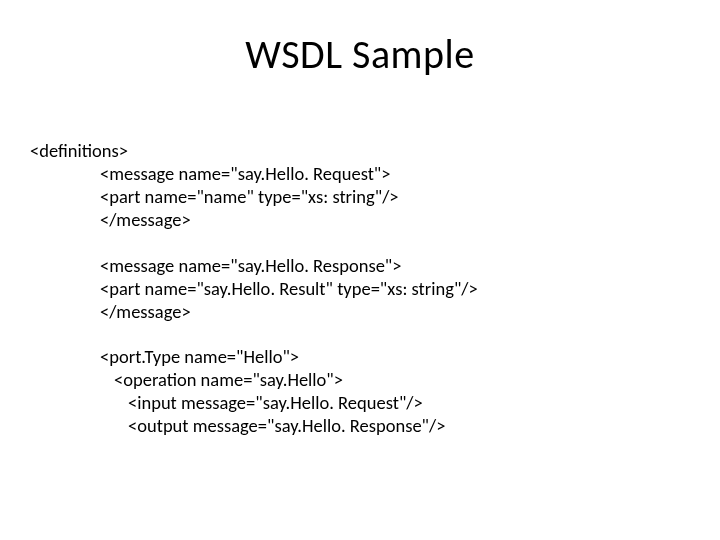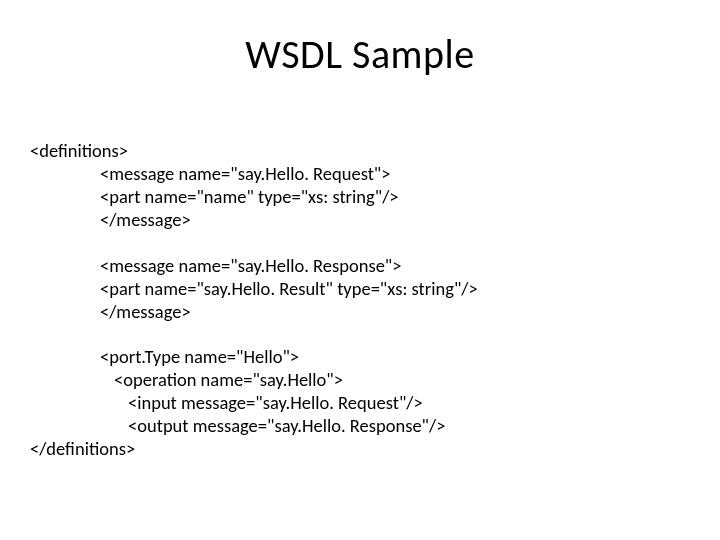--- a/index.html
+++ b/index.html
@@ -54,15 +54,14 @@
     <div class="l1">&lt;message name="say.Hello. Response"&gt;</div>
     <div class="l1">&lt;part name="say.Hello. Result" type="xs: string"/&gt;</div>
     <div class="l1">&lt;/message&gt;</div>
 
     <div class="spacer"></div>
 
     <div class="l1">&lt;port.Type name="Hello"&gt;</div>
     <div class="l2">&lt;operation name="say.Hello"&gt;</div>
     <div class="l3">&lt;input message="say.Hello. Request"/&gt;</div>
     <div class="l3">&lt;output message="say.Hello. Response"/&gt;</div>
-    <div class="l0">&lt;/definitions&gt;</div>
   </div>
 </div>
 
 </body></html>

